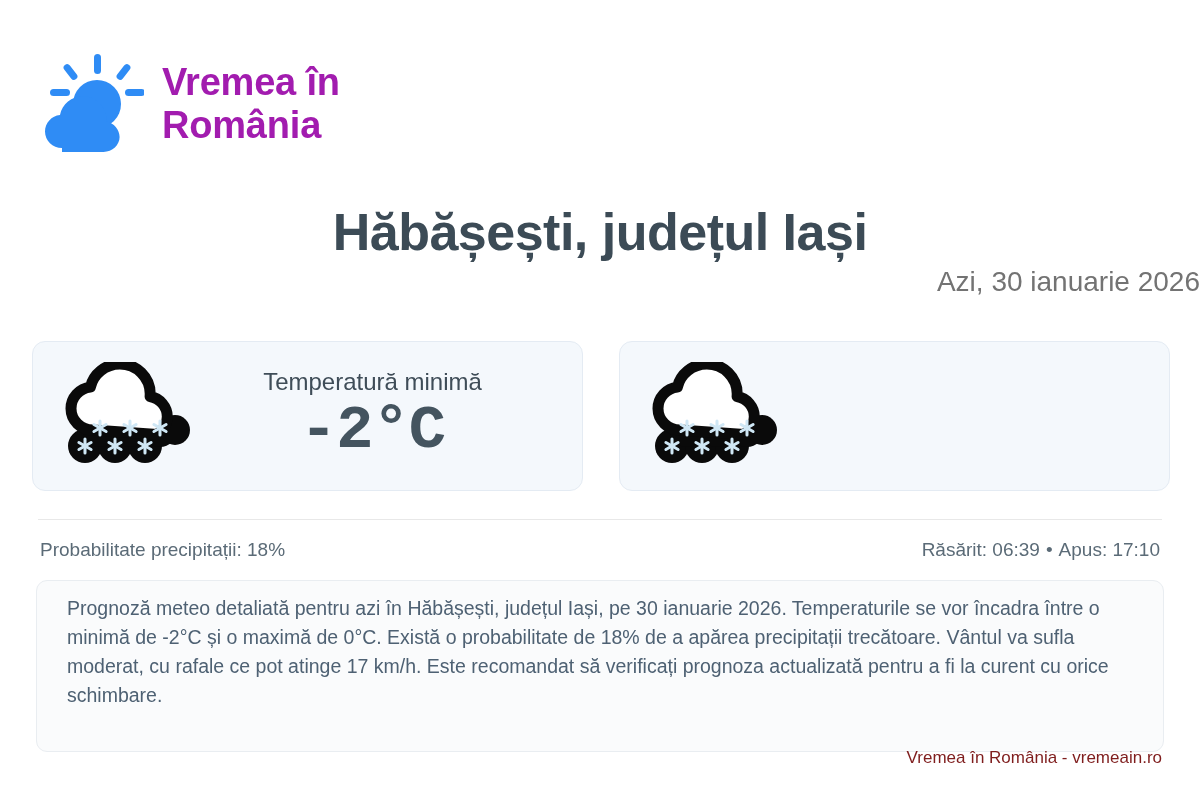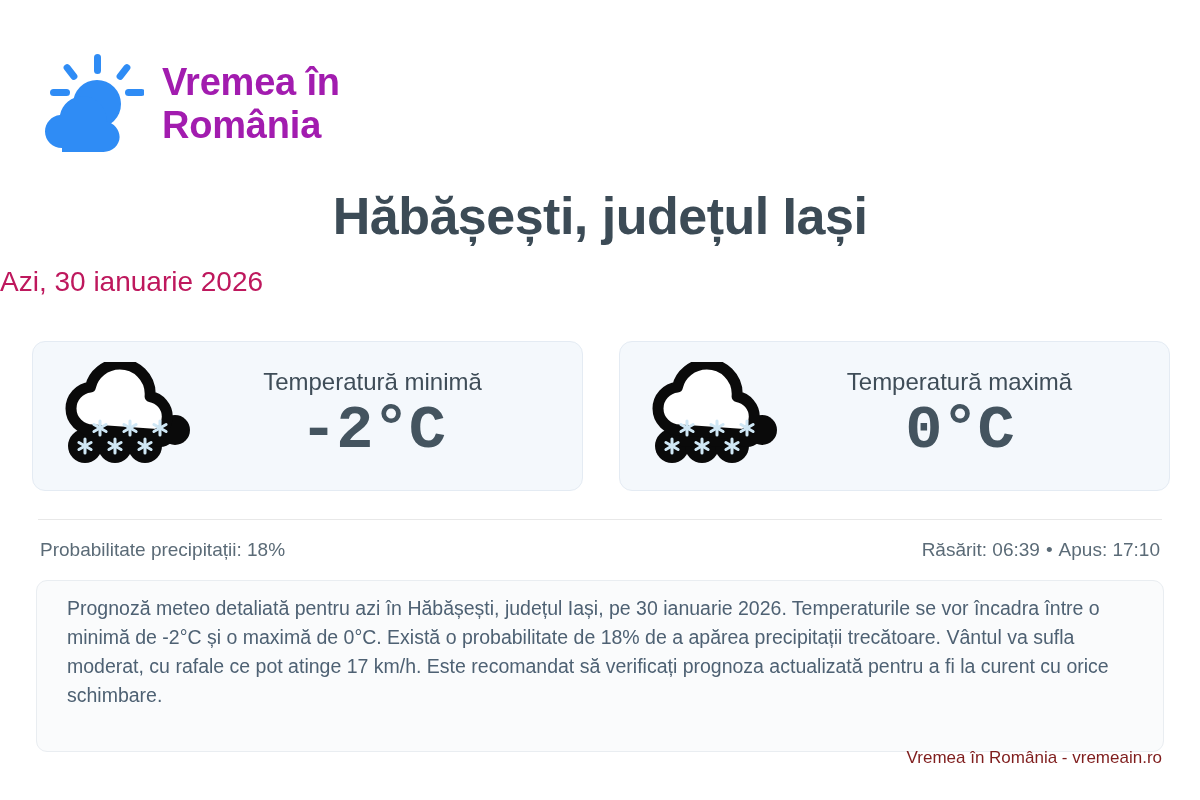--- a/index.html
+++ b/index.html
@@ -50,31 +50,31 @@
   .location {
     position: absolute;
     left: 0;
     right: 0;
     top: 186px;
     text-align: center;
     font-size: 52px;
     font-weight: 700;
     color: #3c4b56;
     letter-spacing: -0.5px;
-    margin: 0;
+    margin: 16px;
   }
   .date {
     position: absolute;
     left: 0;
     right: 0;
     top: 266px;
-    text-align: left;
+    text-align: right;
     font-size: 28px;
     font-weight: 400;
-    color: #be185d;
+    color: #737373;
     margin: 0;
   }
 
   
   .cards {
     position: absolute;
     left: 32px;
     top: 341px;
     width: 1138px;
     display: flex;
@@ -302,24 +302,20 @@
               <rect x="-1.6" y="-9" width="3.2" height="18" rx="1.6" transform="rotate(120)"></rect>
             </g>
             <g transform="translate(82,84) scale(0.95)">
               <rect x="-1.6" y="-9" width="3.2" height="18" rx="1.6"></rect>
               <rect x="-1.6" y="-9" width="3.2" height="18" rx="1.6" transform="rotate(60)"></rect>
               <rect x="-1.6" y="-9" width="3.2" height="18" rx="1.6" transform="rotate(120)"></rect>
             </g>
           </g>
         </svg>
       </span>
-      <div class="card-body">
-        <div class="card-label">Temperatură maximă</div>
-        <div class="card-value">0°C</div>
-      </div>
     </div>
 
   </div>
 
   <hr class="divider divider-top">
 
   <div class="stats">
     <div class="stat stat-left">Probabilitate precipitații: 18%</div>
     <div class="stat stat-right">
       <span>Răsărit: 06:39</span><span class="bullet">•</span><span>Apus: 17:10</span>

